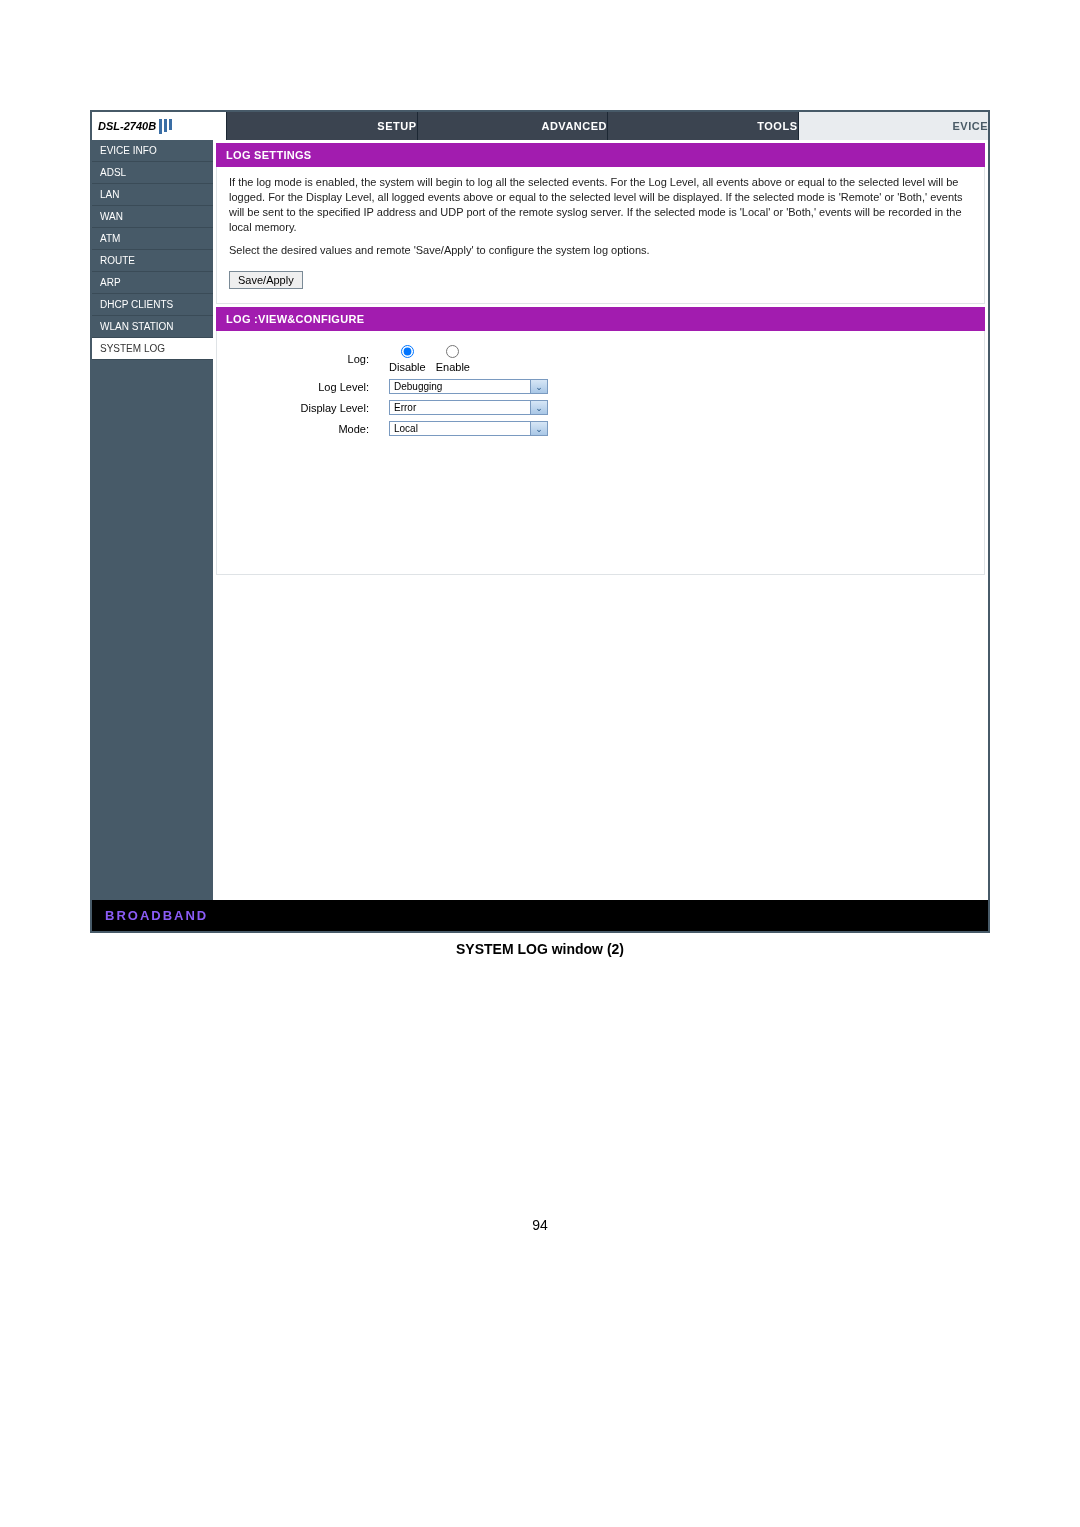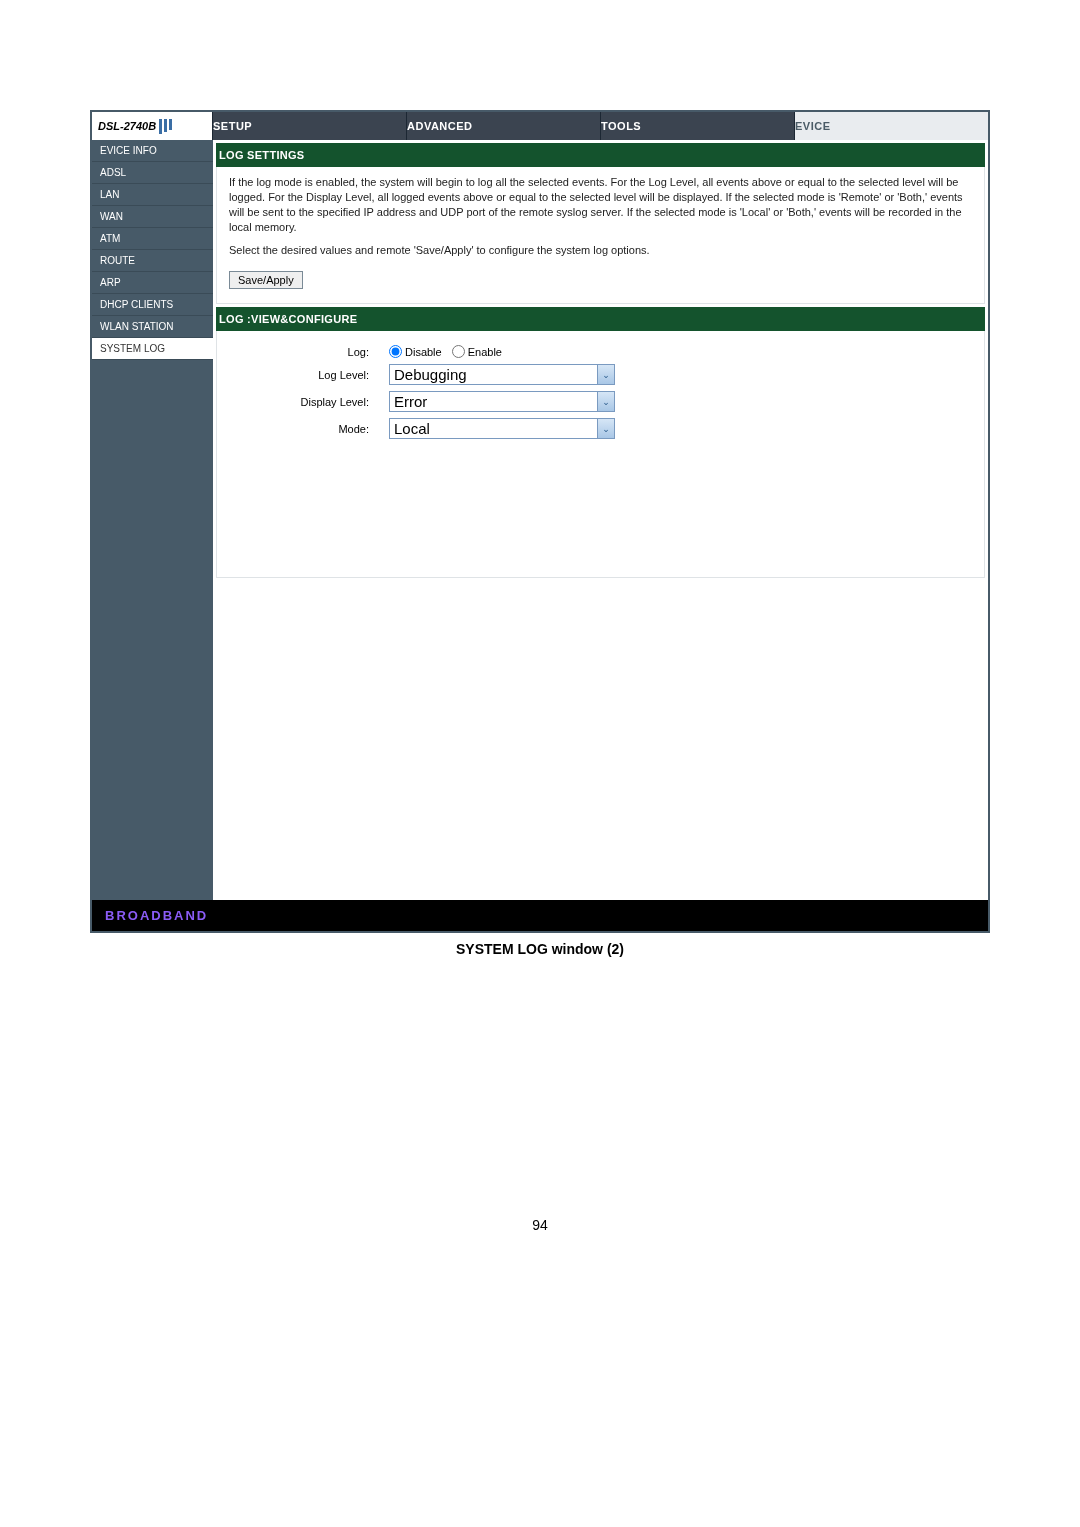--- a/index.html
+++ b/index.html
@@ -1,50 +1,50 @@
 <!DOCTYPE html>
 <html><head>
   <meta charset="utf-8">
   <style>
     * { margin: 0; padding: 0; box-sizing: border-box; }
     body { font-family: Verdana, Arial, sans-serif; background: #fff; width: 1080px; }
     .page-wrapper { padding: 110px 90px 40px 90px; }
     .router-frame { border: 2px solid #475a68; background: #fff; }
     .topbar { display: flex; background: #404750; }
-    .model-cell { width: 120px; background: #fff; padding: 4px 6px; font-style: italic; font-weight: bold; font-size: 11px; display: flex; align-items: center; gap: 3px; }
+    .model-cell { width: 134px; background: #fff; padding: 4px 6px; font-style: italic; font-weight: bold; font-size: 11px; display: flex; align-items: center; gap: 3px; }
     .model-bars { display: inline-flex; gap: 2px; }
     .bar { display: inline-block; width: 3px; background: #3a6ea5; }
     .b1 { height: 15px; }
     .b2 { height: 13px; }
     .b3 { height: 11px; }
     .tabs { flex: 1; display: flex; }
-    .tab { flex: 1; text-align: left; color: #fff; font-size: 11px; font-weight: bold; padding: 8px 0; border-left: 1px solid #1c2733; cursor: pointer; letter-spacing: 0.5px; }
+    .tab { flex: 1; text-align: right; color: #fff; font-size: 11px; font-weight: bold; padding: 8px 0; border-left: 1px solid #1c2733; cursor: pointer; letter-spacing: 0.5px; }
     .tab.active { background: #3b4450; }
     .tab.inactive { background: #e9ecef; color: #4a5b66; }
     .body-row { display: flex; }
     .sidebar { width: 121px; background: #475a68; }
     .side-item { color: #fff; font-size: 10px; padding: 5px 8px; border-bottom: 1px solid #3a4b57; cursor: pointer; }
     .side-item.active { background: #fff; color: #333; }
     .side-spacer { height: 540px; }
     .main { flex: 1; padding: 3px; background: #fff; }
     .panel { border: 0; margin-bottom: 3px; }
-    .panel-header { background: #14532d; color: #fff; font-size: 11px; font-weight: bold; padding: 6px 3px; letter-spacing: 0.3px; }
+    .panel-header { background: #a21caf; color: #fff; font-size: 11px; font-weight: bold; padding: 6px 10px; letter-spacing: 0.3px; }
     .panel-body { padding: 8px 12px 14px 12px; border: 1px solid #dfe3e6; border-top: none; background: #fff; }
     .desc { font-size: 11px; color: #222; line-height: 1.35; margin-bottom: 10px; }
     .instr { font-size: 11px; color: #222; margin-bottom: 14px; }
     .btn { font-size: 11px; padding: 2px 8px; background: #efefef; border: 1px solid #7a8a96; cursor: pointer; font-family: inherit; }
     .config-body { padding: 14px 12px 22px 12px; border: 1px solid #dfe3e6; border-top: none; }
     .view-btn-wrap { margin: 4px 0 16px 16px; }
     .form-grid { margin-left: 40px; }
     .form-row { display: flex; align-items: center; margin-bottom: 6px; font-size: 11px; }
     .form-label { width: 120px; text-align: right; padding-right: 20px; }
     .radio-group { display: flex; gap: 10px; align-items: center; }
-    .radio-opt { display: inline-flex; align-items: center; gap: 3px; font-size: 11px; }
+    .radio-opt { display: inline-flex; align-items: center; gap: 3px; font-size: 11px; flex-direction: column; }
     .select-wrap { display: inline-flex; }
-    .select-field { font-size: 15px; border: 1px solid #7a9ac0; padding: 1px 4px; min-width: 88px; background: #fff; font-family: inherit; }
+    .select-field { font-size: 10px; border: 1px solid #7a9ac0; padding: 1px 4px; min-width: 88px; background: #fff; font-family: inherit; }
     .select-btn { width: 17px; background: linear-gradient(#d6e6f6,#a9c7e6); border: 1px solid #7a9ac0; border-left: none; display: inline-flex; align-items: center; justify-content: center; cursor: pointer; }
     .chev { font-size: 9px; color: #2b5c8c; }
     .select-wrap.small .select-field { min-width: 50px; }
     .bottom-bar { background: #000; color: #8b5cf6; font-weight: bold; letter-spacing: 2px; font-size: 13px; padding: 8px 13px; }
     .caption { text-align: center; font-weight: bold; font-size: 14px; margin-top: 8px; }
     .page-num { text-align: center; font-size: 14px; margin-top: 260px; }
     input[type=radio] { margin: 0; }
   </style>
 </head>
 <body>

